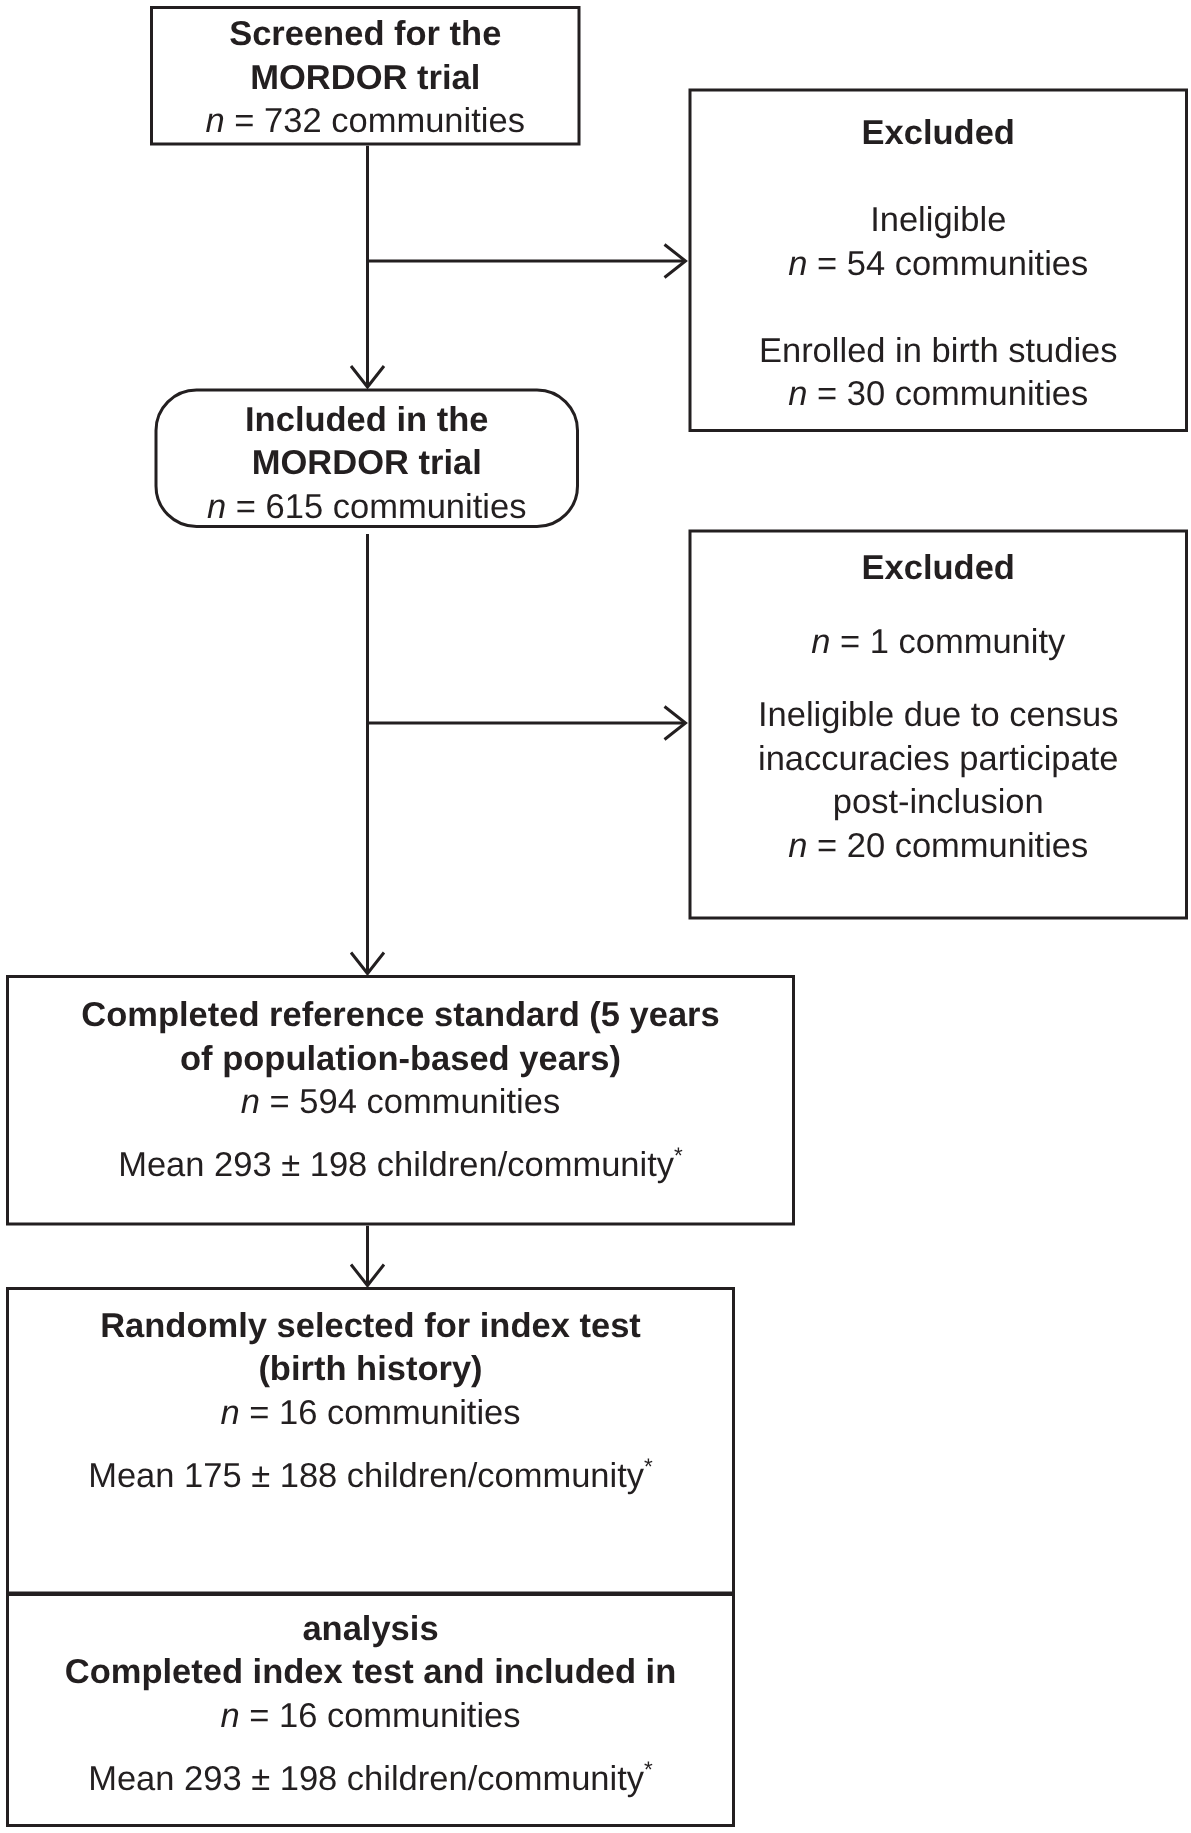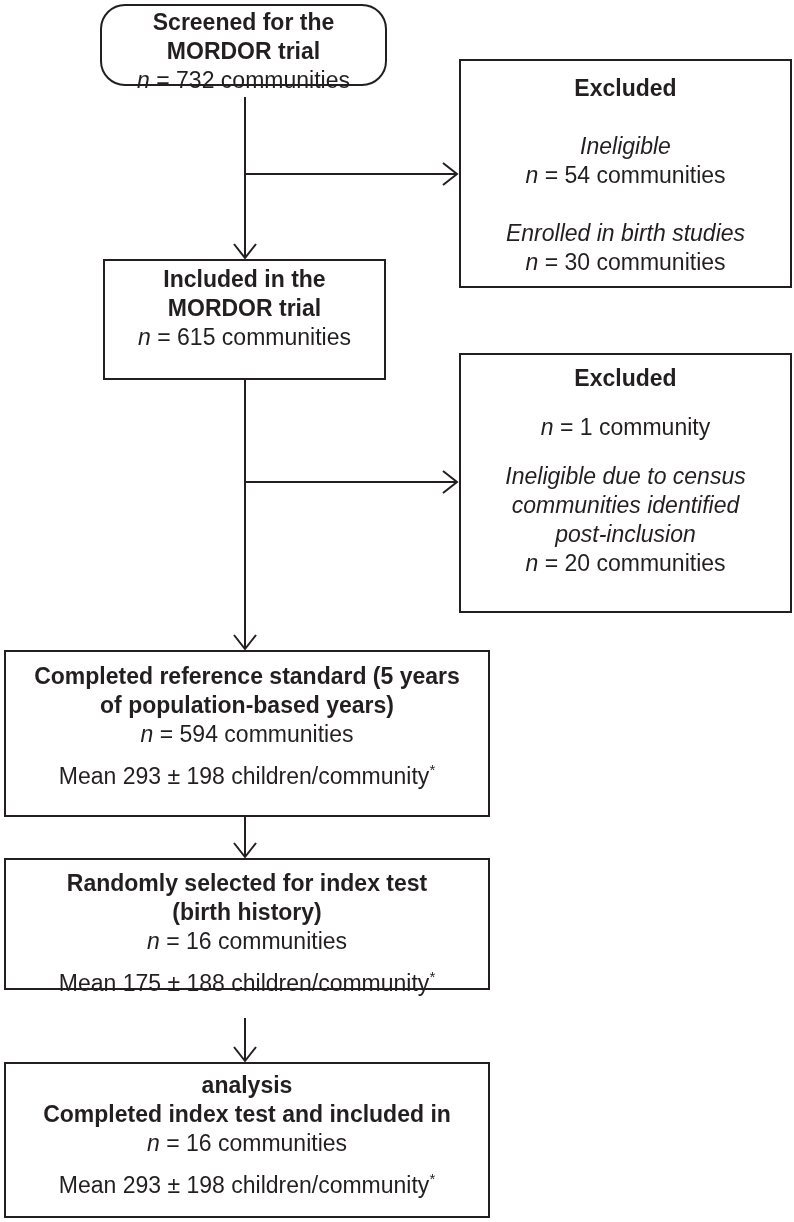--- a/index.html
+++ b/index.html
@@ -34,28 +34,28 @@
   .nline .nvar { font-style: italic; }
   .mean { margin-top: 13px; white-space: nowrap; }
   .fn {
     font-size: 15px;
     vertical-align: super;
     line-height: 0;
   }
   .excl-heading { font-weight: bold; }
   .excl-item { margin-top: 29px; }
   .excl-item.tight-top { margin-top: 20px; }
-  .reason { font-style: italic; }
+  .reason { }
   
-  #box-screened        { left: 100px; top: 4px;    width: 287px; height: 82px;  padding-top: 2px; border-radius: 25px; }
+  #box-screened        { left: 100px; top: 4px;    width: 287px; height: 93px;  padding-top: 2px; }
   #box-excluded-1      { left: 459px; top: 59px;   width: 333px; height: 229px; padding-top: 13px; }
-  #box-included        { left: 103px; top: 259px;  width: 283px; height: 121px;  padding-top: 4px; }
+  #box-included        { left: 103px; top: 259px;  width: 283px; height: 93px;  padding-top: 4px; border-radius: 28px; }
   #box-excluded-2      { left: 459px; top: 353px;  width: 333px; height: 260px; padding-top: 9px; }
-  #box-reference       { left: 4px;   top: 650px;  width: 486px; height: 167px; padding-top: 10px; }
-  #box-index-selected  { left: 4px;   top: 858px;  width: 486px; height: 132px; padding-top: 9px; }
+  #box-reference       { left: 4px;   top: 650px;  width: 526px; height: 167px; padding-top: 10px; }
+  #box-index-selected  { left: 4px;   top: 858px;  width: 486px; height: 205px; padding-top: 9px; }
   #box-index-completed { left: 4px;   top: 1062px; width: 486px; height: 156px; padding-top: 7px; }
 </style>
 </head>
 <body>
 
 <div class="canvas">
 
   <svg class="connectors" width="794" height="1222" viewBox="0 0 794 1222" stroke="#231f20" stroke-width="2" fill="none">
     <path d="M245 97 L245 257"></path>
     <polyline points="234,244 245,258 256,244"></polyline>
@@ -99,21 +99,21 @@
     <div class="nline"><span class="nvar">n</span><span> = 615 communities</span></div>
   </div>
 
   <div class="box" id="box-excluded-2">
     <div class="excl-heading">Excluded</div>
     <div class="excl-item tight-top">
       <div class="nline"><span class="nvar">n</span><span> = 1 community</span></div>
     </div>
     <div class="excl-item tight-top">
       <div class="reason">Ineligible due to census</div>
-      <div class="reason">communities identified</div>
+      <div class="reason">inaccuracies participate</div>
       <div class="reason">post-inclusion</div>
       <div class="nline"><span class="nvar">n</span><span> = 20 communities</span></div>
     </div>
   </div>
 
   <div class="box" id="box-reference">
     <div class="title">
       <div>Completed reference standard (5 years</div>
       <div>of population-based years)</div>
     </div>

